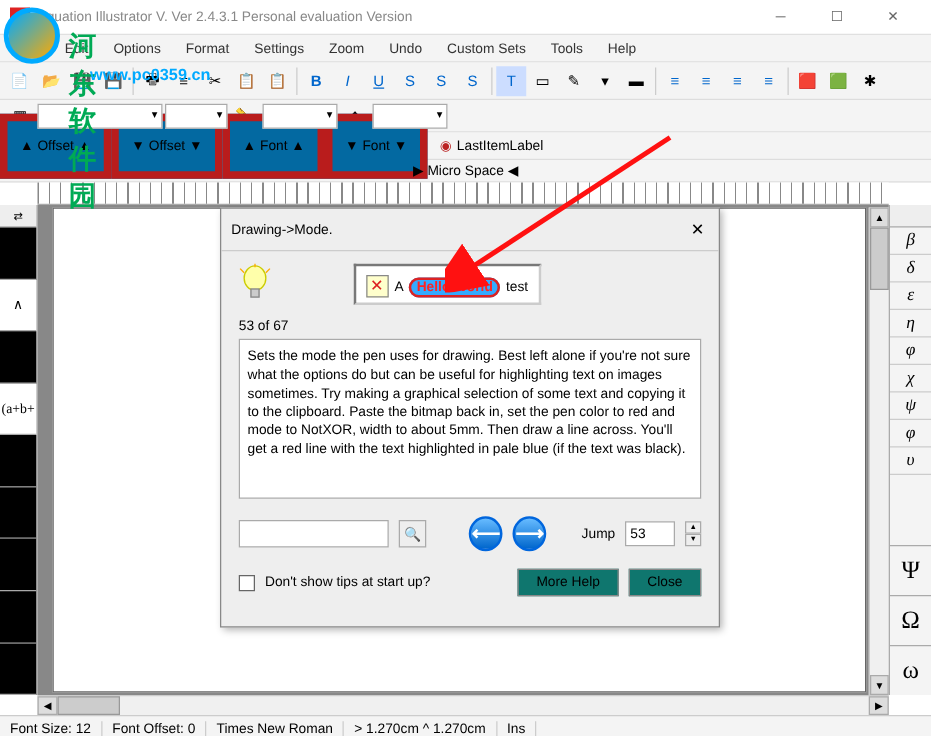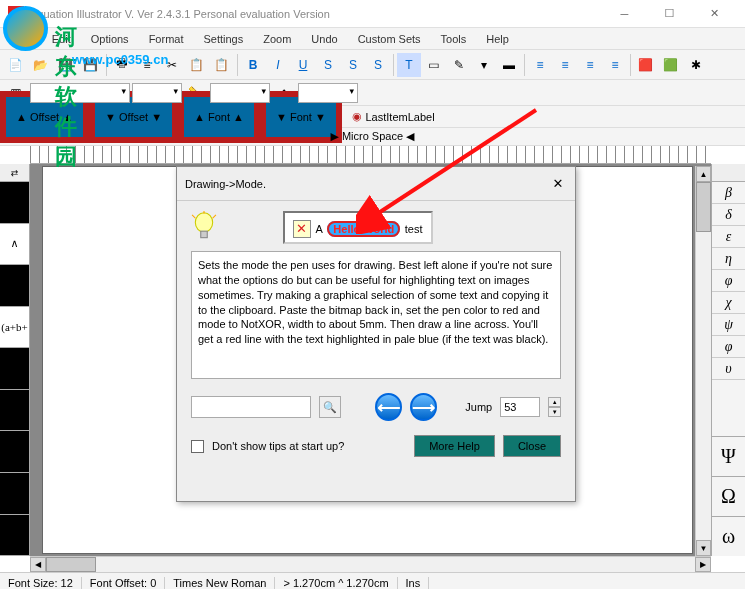--- a/index.html
+++ b/index.html
@@ -236,20 +236,21 @@
             <line x1="12" y1="2" x2="12" y2="-2" stroke="#fa0"></line>
             <line x1="4" y1="6" x2="1" y2="3" stroke="#fa0"></line>
             <line x1="20" y1="6" x2="23" y2="3" stroke="#fa0"></line>
           </svg>
       </span>
       <span class="preview">
         <span class="ico"></span>
         <span>A</span> <span class="hl">Hello World</span> <span>test</span>
       </span>
     </div>
+    <div class="counter">53 of 67</div>
     <div class="desc">Sets the mode the pen uses for drawing. Best left alone if you're not sure what the options do but can be useful for highlighting text on images sometimes. Try making a graphical selection of some text and copying it to the clipboard. Paste the bitmap back in, set the pen color to red and mode to NotXOR, width to about 5mm. Then draw a line across. You'll get a red line with the text highlighted in pale blue (if the text was black).</div>
     <div class="dlgctrl">
       <input class="searchbox" style="">
       <div class="magbtn">🔍</div>
       <div style="width:20px"></div>
       <div class="navbtn">⟵</div>
       <div class="navbtn">⟶</div>
       <span class="jumplbl">Jump</span>
       <input class="jumpinp" value="53" style="">
       <div class="spinbtn">

